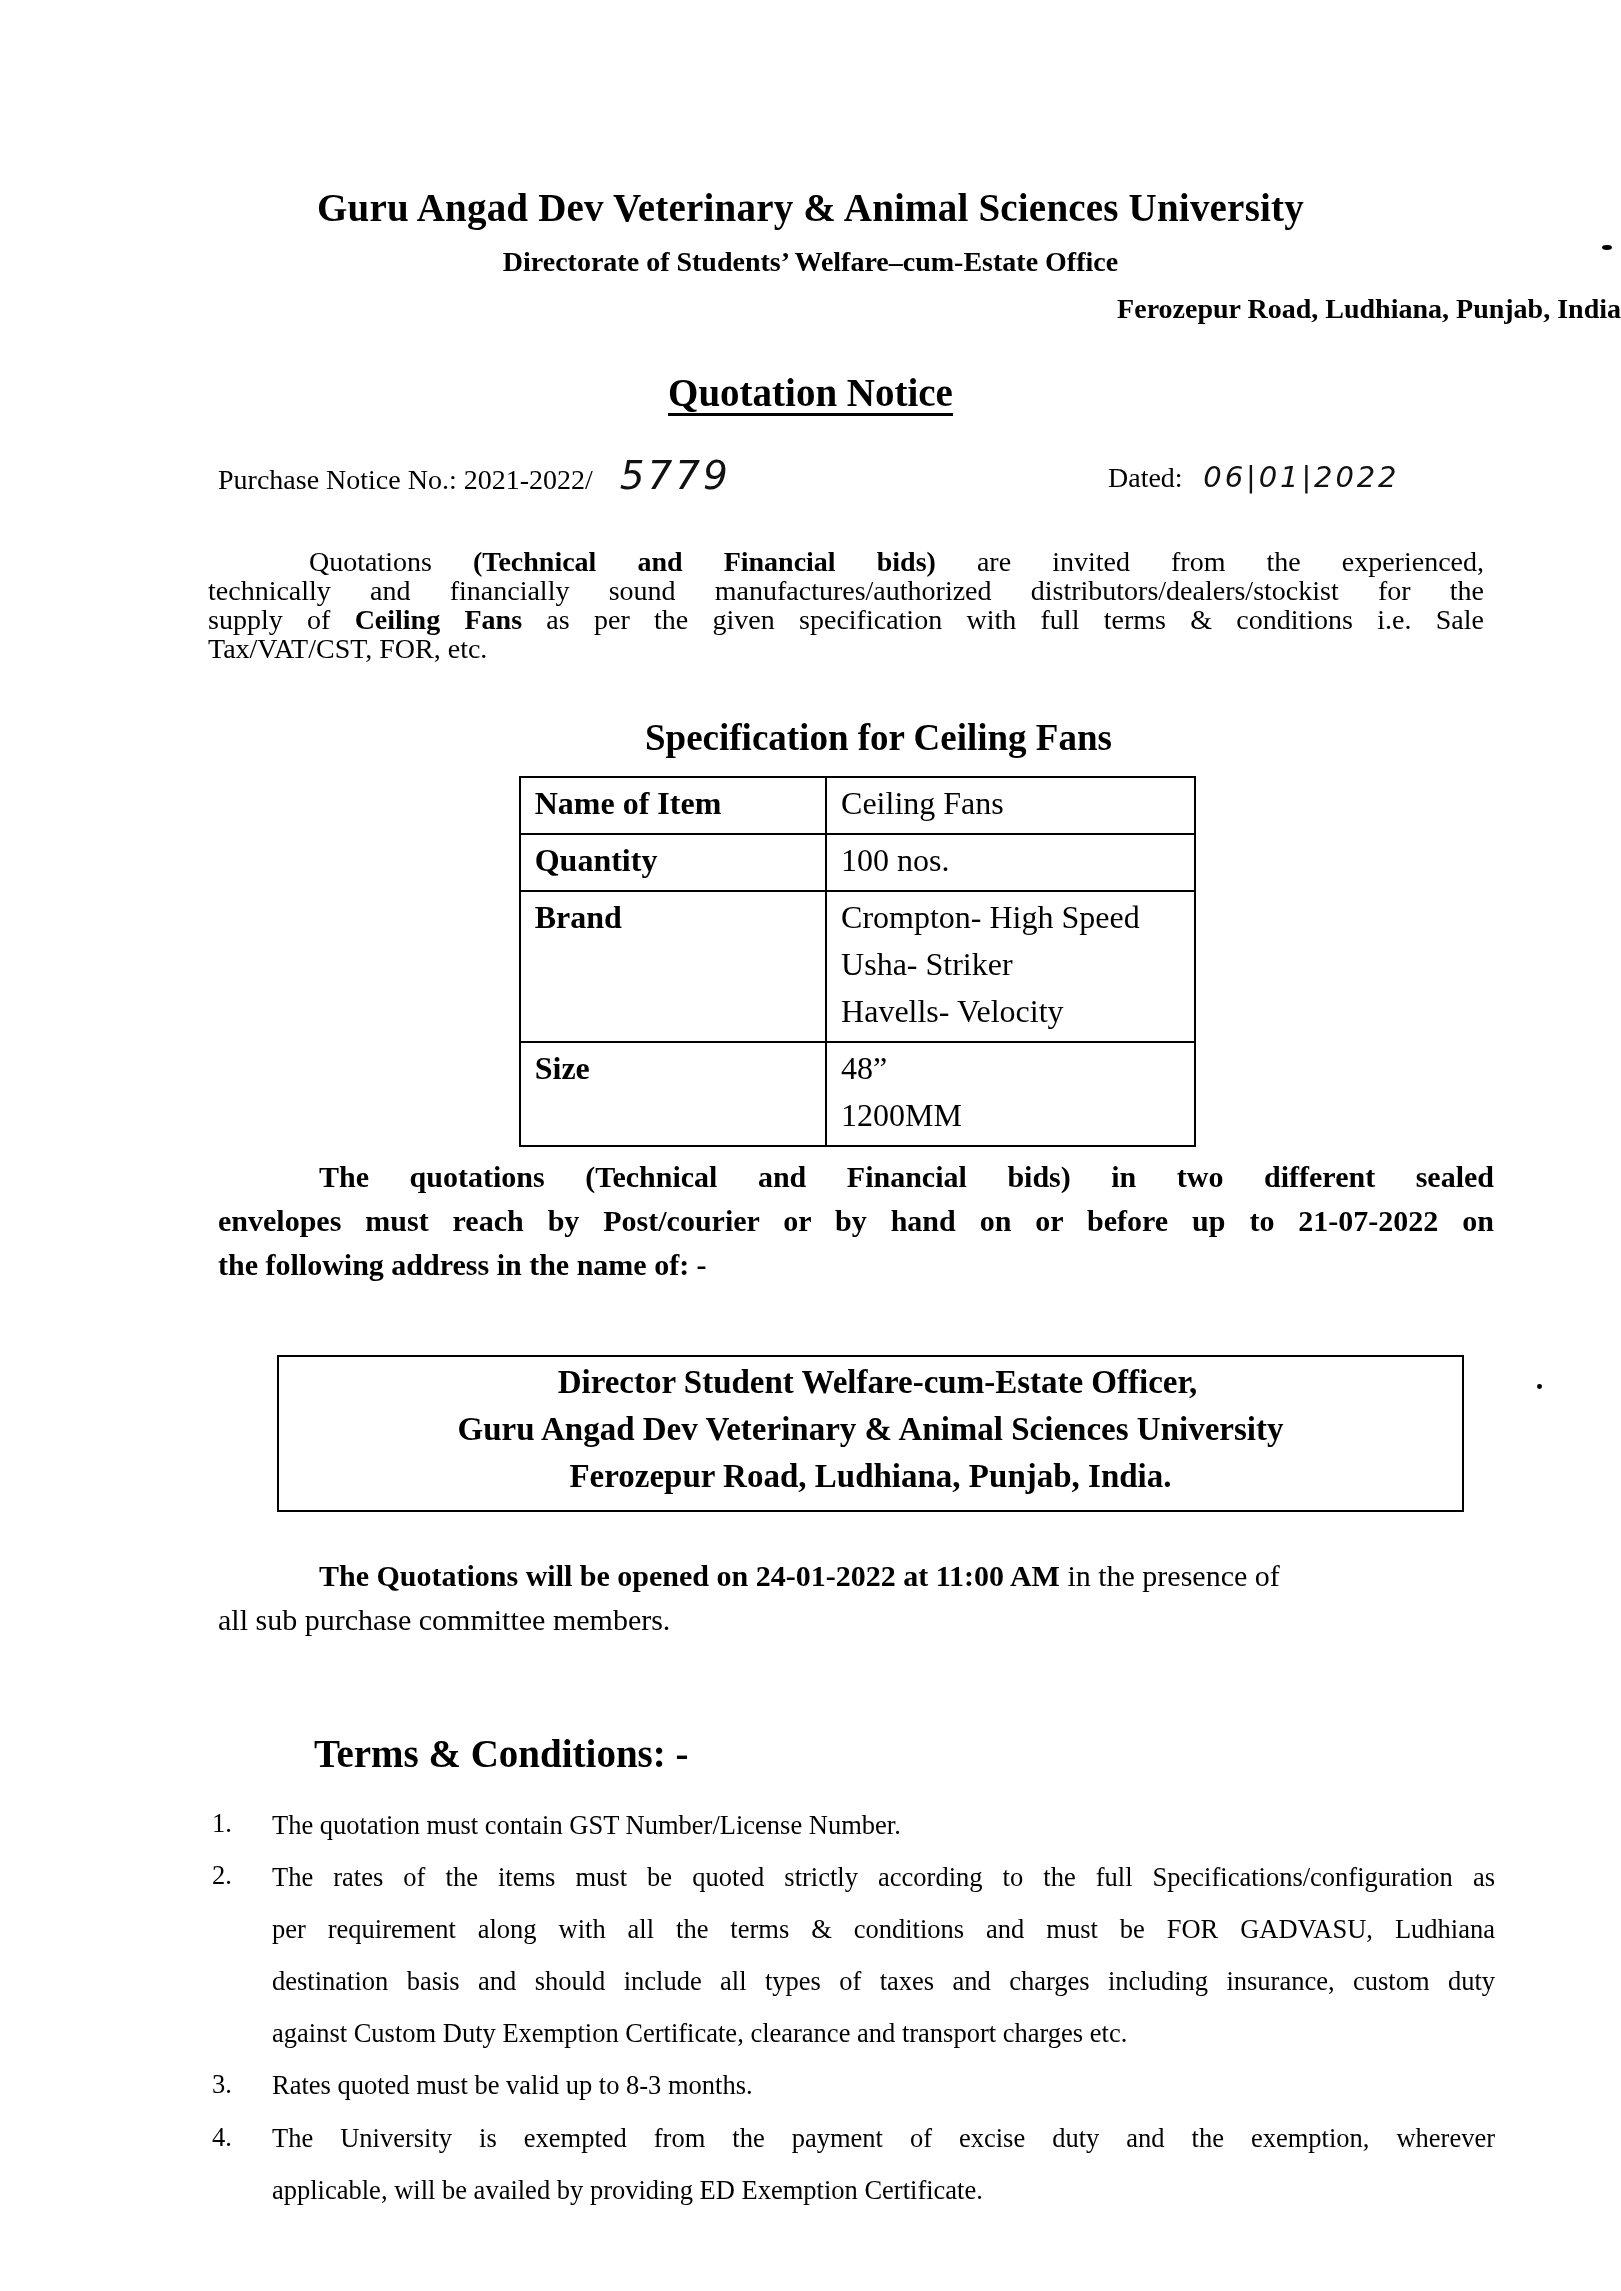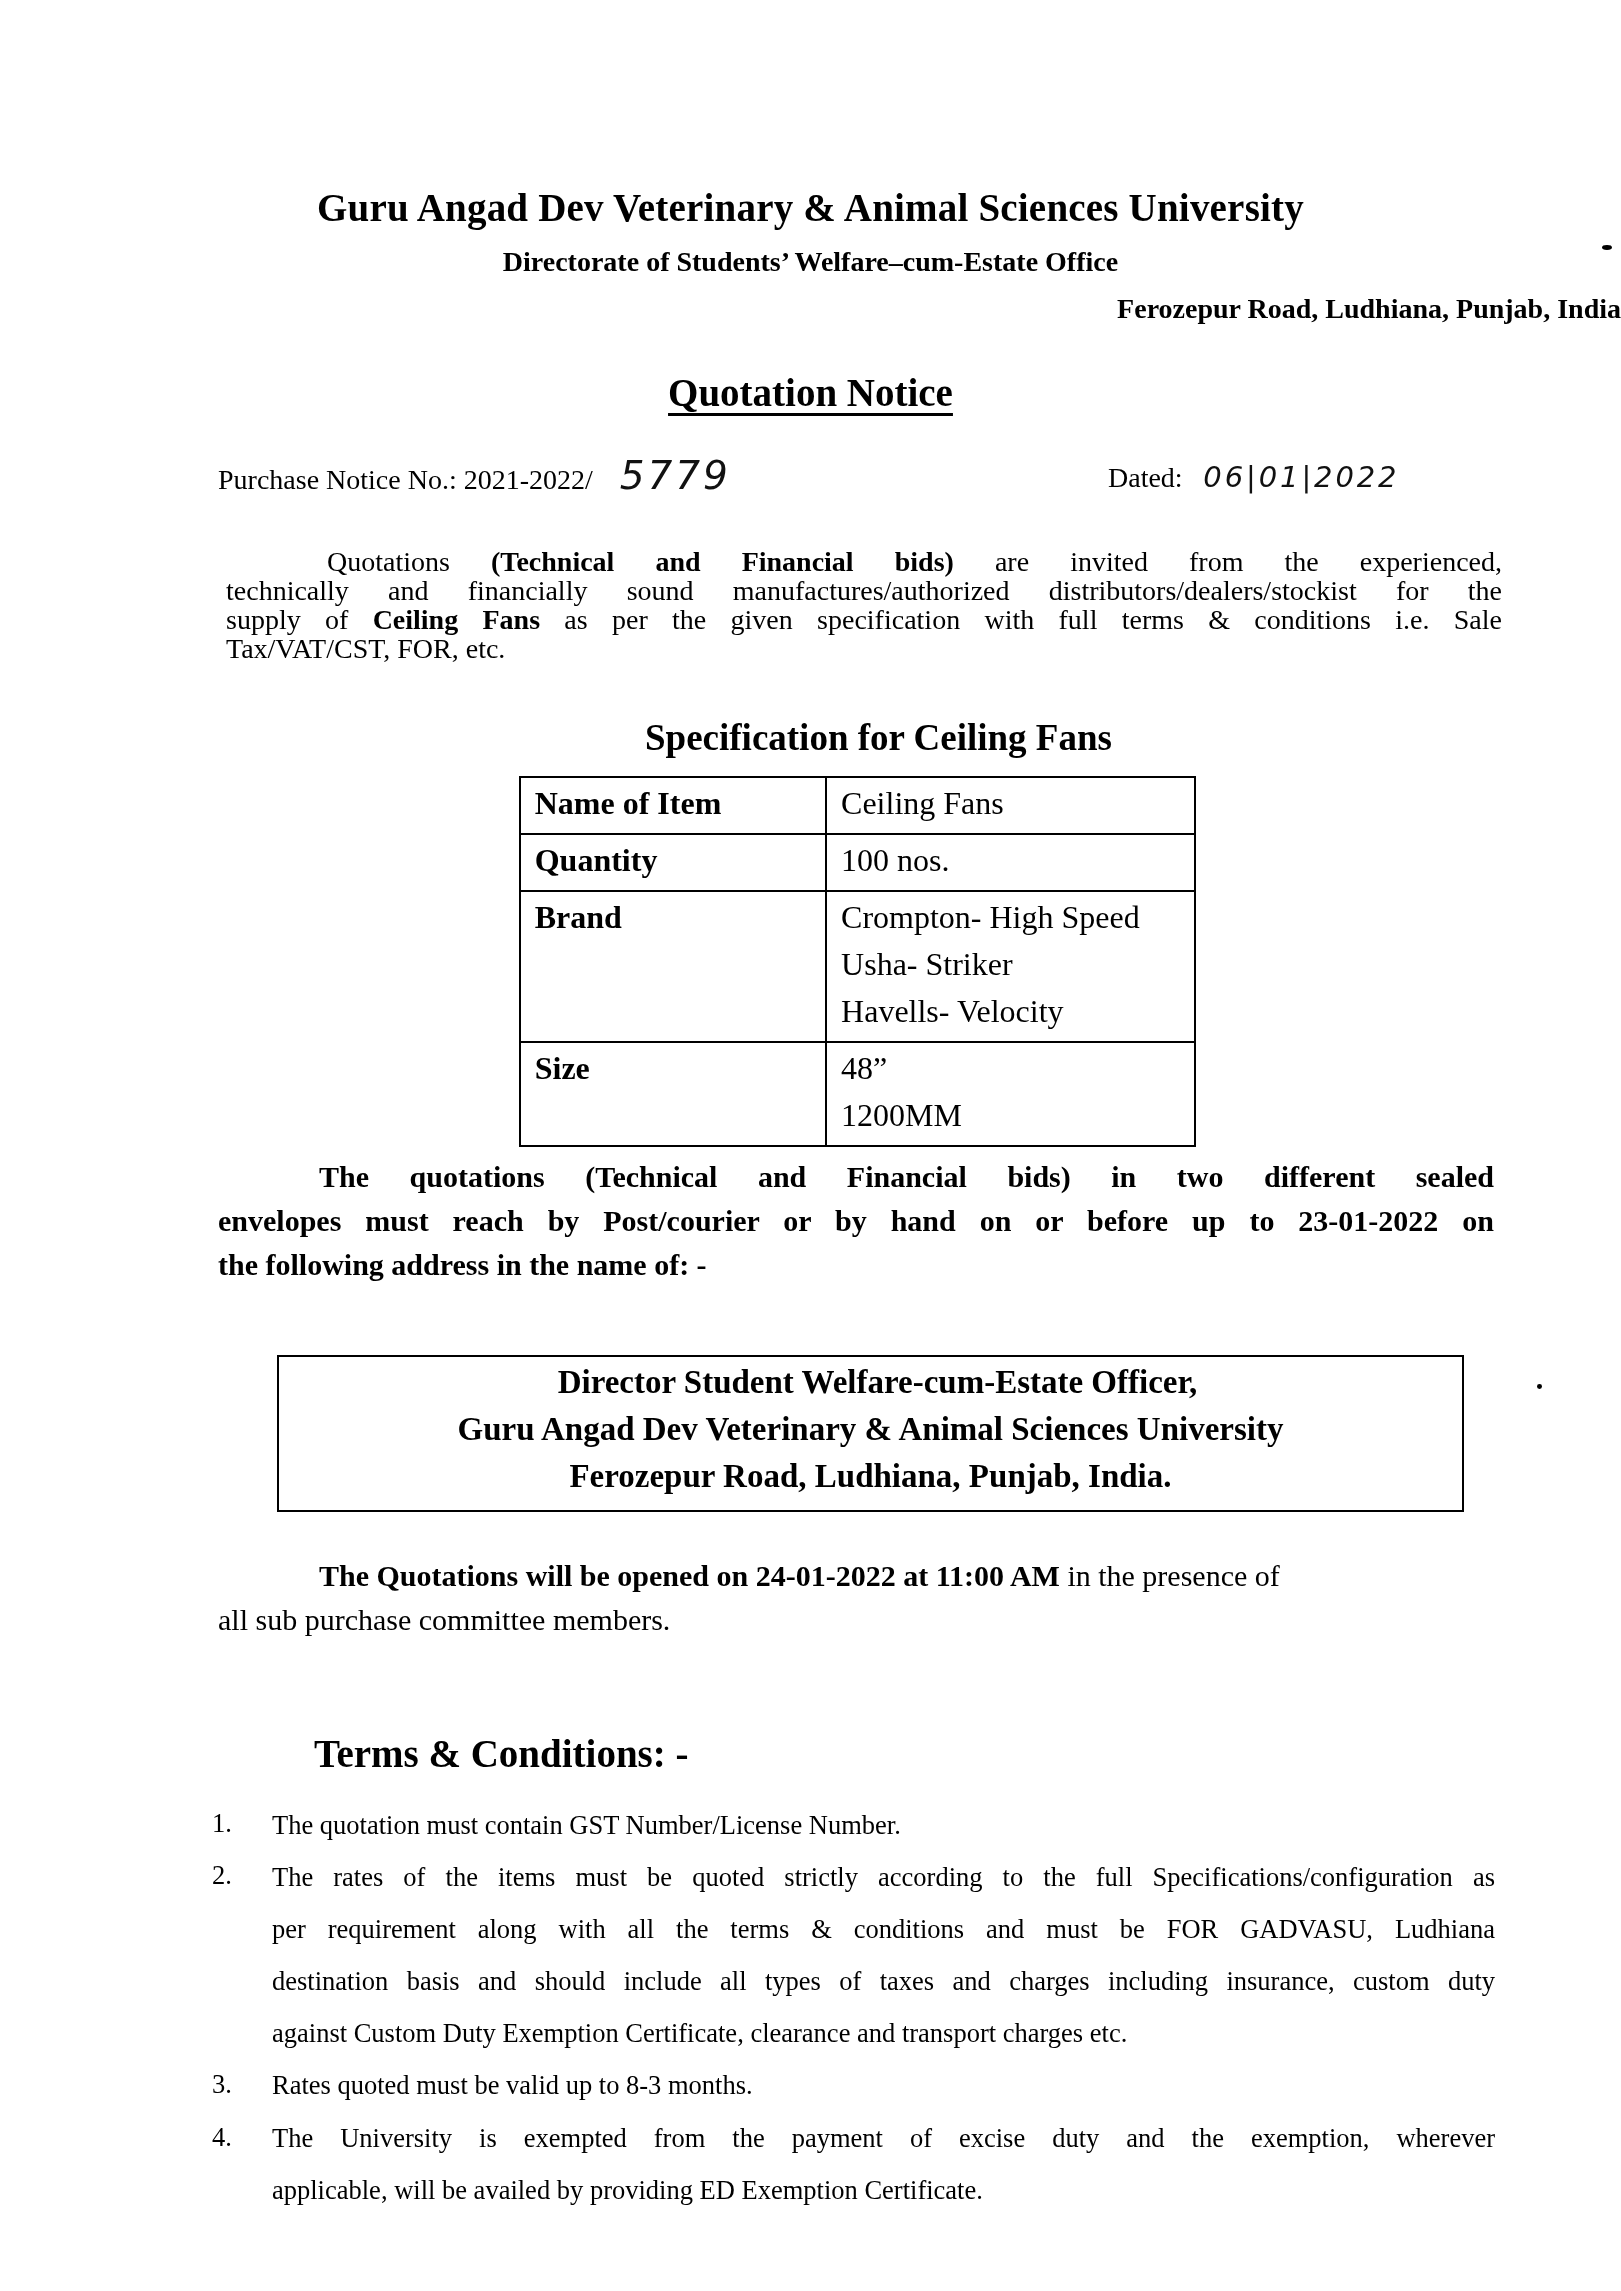--- a/index.html
+++ b/index.html
@@ -4,21 +4,21 @@
 <style>
   html, body { margin: 0; padding: 0; background: #ffffff; }
   body { width: 1621px; height: 2292px; position: relative; overflow: hidden;
          font-family: "Liberation Serif", "DejaVu Serif", serif; color: #000; }
   .abs { position: absolute; }
   .center { left: 0; width: 1621px; text-align: center; }
   .h1 { font-weight: bold; font-size: 39px; line-height: 47px; letter-spacing: 0.2px; }
   .h2 { font-weight: bold; font-size: 28px; line-height: 45px; }
   .title { font-weight: bold; font-size: 39px; text-decoration: underline; text-decoration-thickness: 2.9px; text-underline-offset: 6.9px; }
   .body { font-size: 28px; line-height: 29px; }
-  .para { left: 226px; width: 1276px; font-size: 28px; line-height: 29px; text-align: justify; }
+  .para { left: 208px; width: 1276px; font-size: 28px; line-height: 29px; text-align: justify; }
   .para .line { display: block; text-align: justify; text-align-last: justify; height: 29px; white-space: nowrap; }
   .para .line.last { text-align-last: left; }
   .para2 { left: 218px; width: 1276px; font-size: 30px; line-height: 44px; font-weight: bold; }
   .para2 .line { display: block; text-align: justify; text-align-last: justify; white-space: nowrap; }
   .para2 .line.last { text-align-last: left; }
   .hand { font-family: "DejaVu Sans", sans-serif; font-style: italic; font-size: 39px; letter-spacing: 2.9px; color: #111; margin-left: 20px; }
   .spec-title { left: 645px; top: 716px; font-weight: bold; font-size: 37px; }
   table.spec { position: absolute; left: 519px; top: 776px; width: 677px; border-collapse: collapse; font-size: 32px; }
   table.spec td { border: 2px solid #000; vertical-align: top; padding: 2px 13.7px 5.9px 13.7px; line-height: 47px; }
   table.spec td.k { width: 277px; font-weight: bold; }
@@ -86,21 +86,21 @@
         <td>
           <div>48”</div>
           <div>1200MM</div>
         </td>
       </tr>
     </tbody>
 </table>
 
 <div class="abs para2" style="top:1155px;">
   <span class="line" style="padding-left:101px; box-sizing:border-box;">The quotations (Technical and Financial bids) in two different sealed</span>
-  <span class="line">envelopes must reach by Post/courier or by hand on or before up to 23-01-2022 on</span>
+  <span class="line">envelopes must reach by Post/courier or by hand on or before up to 21-07-2022 on</span>
   <span class="line last">the following address in the name of: -</span>
 </div>
 
 <div class="addr-box">
   <div style="margin-top:2px;padding-left:14px;">Director Student Welfare-cum-Estate Officer,</div>
   <div>Guru Angad Dev Veterinary &amp; Animal Sciences University</div>
   <div>Ferozepur Road, Ludhiana, Punjab, India.</div>
 </div>
 
 <div class="abs" style="left:218px; top:1554px; width:1276px; font-size:30px; line-height:44px;">

